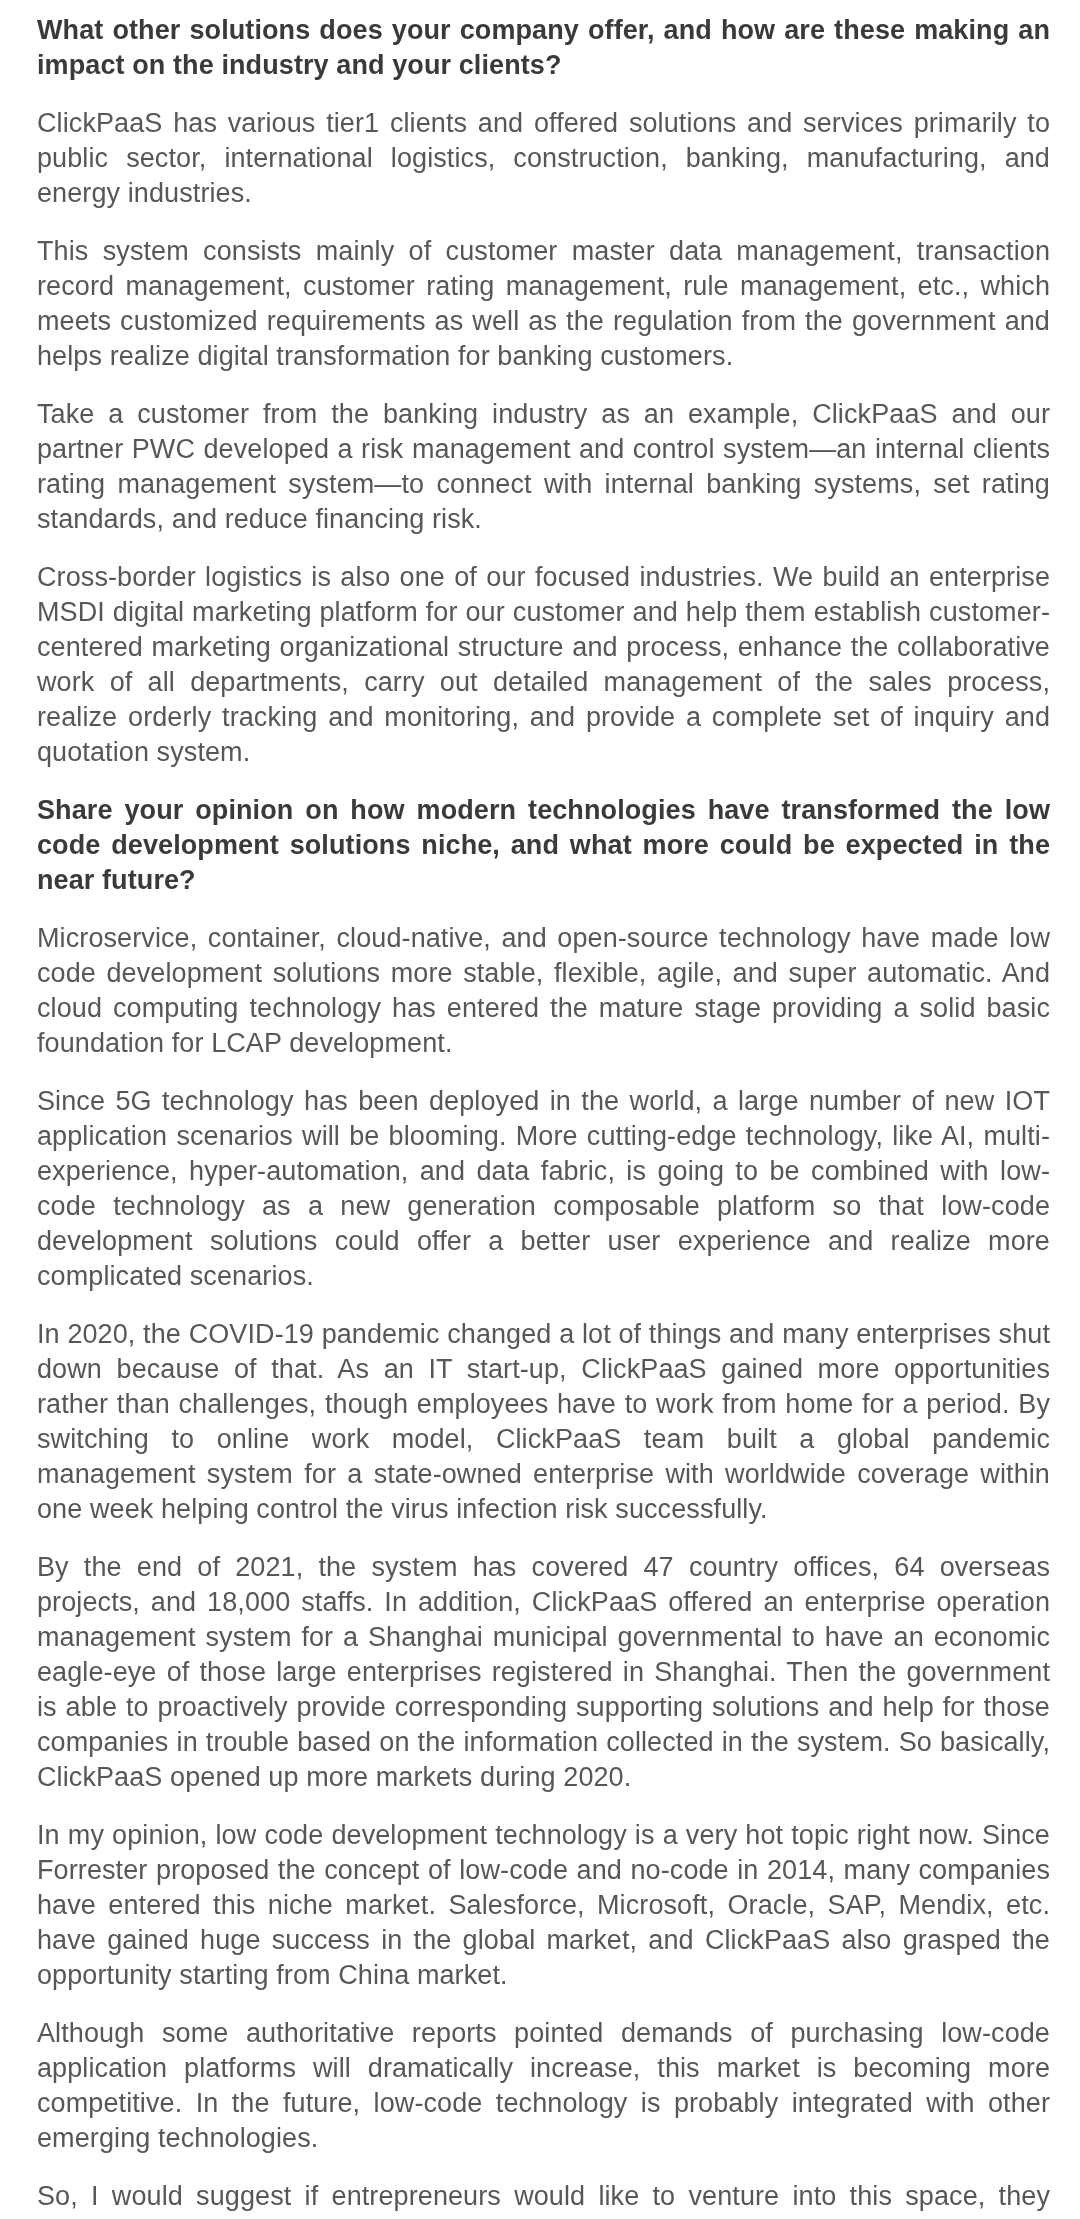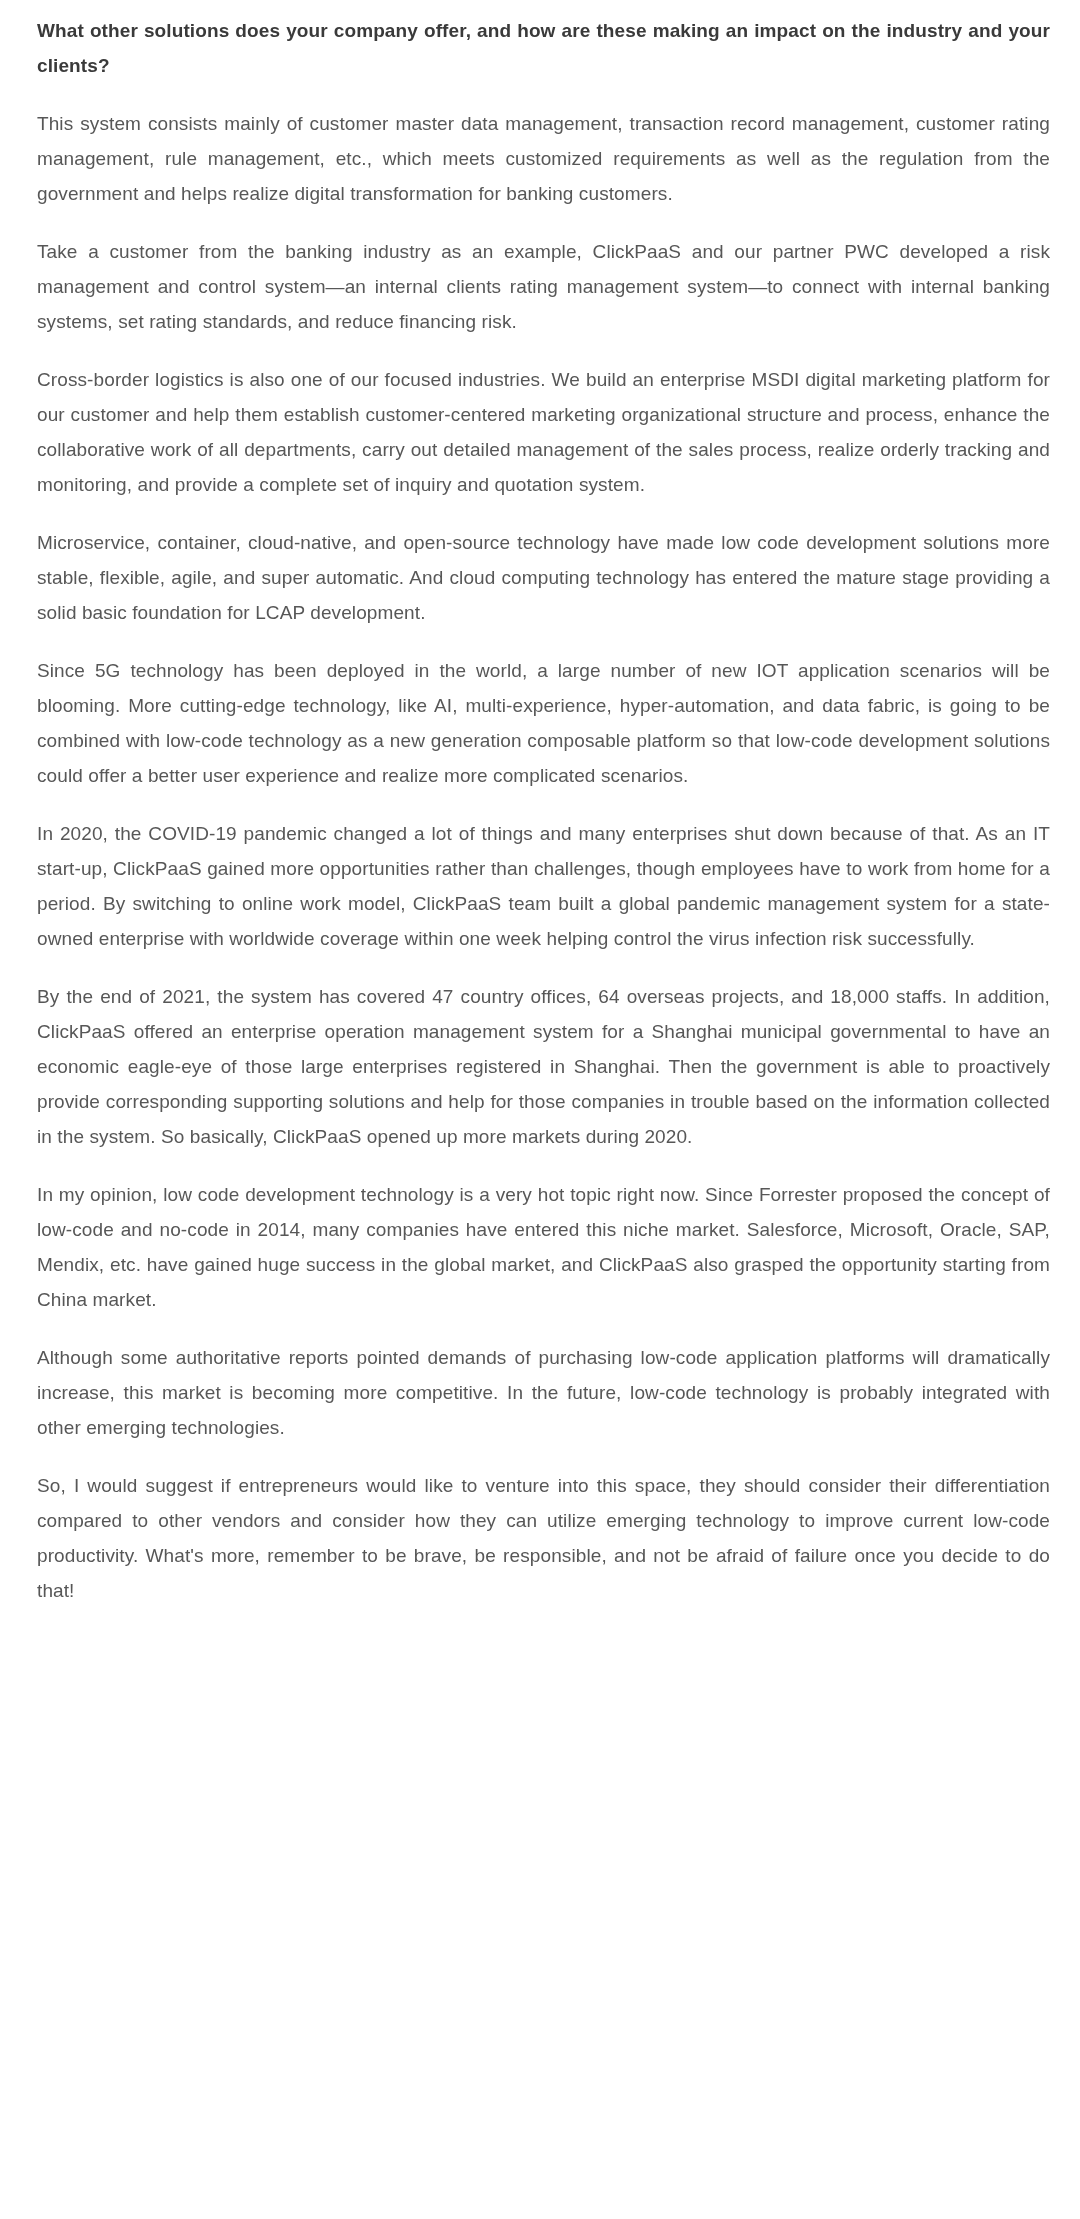--- a/index.html
+++ b/index.html
@@ -13,43 +13,45 @@
     font-family: "Liberation Sans", "DejaVu Sans", sans-serif;
     -webkit-font-smoothing: antialiased;
   }
   .article {
     box-sizing: border-box;
     width: 1080px;
     padding: 13px 30px 20px 37px;
   }
   .article p {
     margin: 0 0 23px 0;
-    font-size: 19px;
+    font-size: 27px;
     line-height: 35px;
     text-align: justify;
     letter-spacing: 0.1px;
   }
   .article p.answer {
     color: var(--body-color, #575757);
     font-weight: 400;
   }
   .article p.question {
     color: var(--question-color, #3a3a3a);
     font-weight: 700;
   }
 </style>
 </head>
 <body>
 
 <main class="article">
   <div id="article-blocks">
       <p class="question">What other solutions does your company offer, and how are these making an impact on the industry and your clients?</p>
+      <p class="answer">ClickPaaS has various tier1 clients and offered solutions and services primarily to public sector, international logistics, construction, banking, manufacturing, and energy industries.</p>
       <p class="answer">This system consists mainly of customer master data management, transaction record management, customer rating management, rule management, etc., which meets customized requirements as well as the regulation from the government and helps realize digital transformation for banking customers.</p>
       <p class="answer">Take a customer from the banking industry as an example, ClickPaaS and our partner PWC developed a risk management and control system—an internal clients rating management system—to connect with internal banking systems, set rating standards, and reduce financing risk.</p>
       <p class="answer">Cross-border logistics is also one of our focused industries. We build an enterprise MSDI digital marketing platform for our customer and help them establish customer-centered marketing organizational structure and process, enhance the collaborative work of all departments, carry out detailed management of the sales process, realize orderly tracking and monitoring, and provide a complete set of inquiry and quotation system.</p>
+      <p class="question">Share your opinion on how modern technologies have transformed the low code development solutions niche, and what more could be expected in the near future?</p>
       <p class="answer">Microservice, container, cloud-native, and open-source technology have made low code development solutions more stable, flexible, agile, and super automatic. And cloud computing technology has entered the mature stage providing a solid basic foundation for LCAP development.</p>
       <p class="answer">Since 5G technology has been deployed in the world, a large number of new IOT application scenarios will be blooming. More cutting-edge technology, like AI, multi-experience, hyper-automation, and data fabric, is going to be combined with low-code technology as a new generation composable platform so that low-code development solutions could offer a better user experience and realize more complicated scenarios.</p>
       <p class="answer">In 2020, the COVID-19 pandemic changed a lot of things and many enterprises shut down because of that. As an IT start-up, ClickPaaS gained more opportunities rather than challenges, though employees have to work from home for a period. By switching to online work model, ClickPaaS team built a global pandemic management system for a state-owned enterprise with worldwide coverage within one week helping control the virus infection risk successfully.</p>
       <p class="answer">By the end of 2021, the system has covered 47 country offices, 64 overseas projects, and 18,000 staffs. In addition, ClickPaaS offered an enterprise operation management system for a Shanghai municipal governmental to have an economic eagle-eye of those large enterprises registered in Shanghai. Then the government is able to proactively provide corresponding supporting solutions and help for those companies in trouble based on the information collected in the system. So basically, ClickPaaS opened up more markets during 2020.</p>
       <p class="answer">In my opinion, low code development technology is a very hot topic right now. Since Forrester proposed the concept of low-code and no-code in 2014, many companies have entered this niche market. Salesforce, Microsoft, Oracle, SAP, Mendix, etc. have gained huge success in the global market, and ClickPaaS also grasped the opportunity starting from China market.</p>
       <p class="answer">Although some authoritative reports pointed demands of purchasing low-code application platforms will dramatically increase, this market is becoming more competitive. In the future, low-code technology is probably integrated with other emerging technologies.</p>
       <p class="answer">So, I would suggest if entrepreneurs would like to venture into this space, they should consider their differentiation compared to other vendors and consider how they can utilize emerging technology to improve current low-code productivity. What's more, remember to be brave, be responsible, and not be afraid of failure once you decide to do that!</p>
     </div>
 </main>
 

